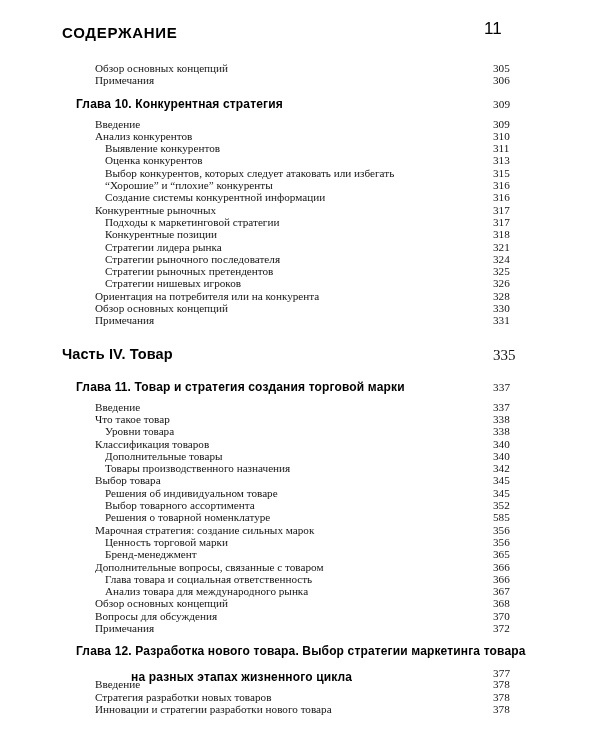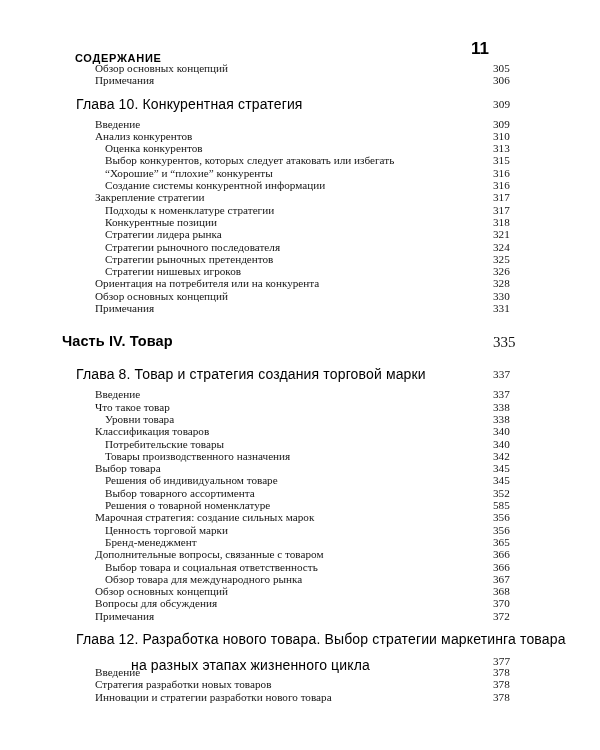--- a/index.html
+++ b/index.html
@@ -25,38 +25,36 @@
   
   .running-head {
     position: absolute;
     left: 62px;
     top: 24px;
     width: 470px;
     height: 20px;
   }
   .running-head-title {
     position: absolute;
-    left: 13px;
+    left: 0;
     top: 0;
     font-family: "Liberation Sans", "DejaVu Sans", sans-serif;
     font-weight: bold;
-    font-size: 11px;
+    font-size: 15px;
     letter-spacing: 0.7px;
     color: #000000;
-    margin-top: 28px;
   }
   .running-head-folio {
     position: absolute;
-    left: 409px;
+    left: 422px;
     top: -5px;
     font-family: "Liberation Sans", "DejaVu Sans", sans-serif;
-    font-weight: bold;
+    font-weight: normal;
     font-size: 17px;
     color: #000000;
-    margin-top: 20px;
   }
 
   
   .toc {
     position: absolute;
     left: 0;
     top: 62px;
     width: 600px;
   }
 
@@ -89,22 +87,22 @@
   .entry.lvl1 .label { left: 95px; }
   .entry.lvl2 .label { left: 105px; }
 
   
   .chapter {
     height: 14px;
   }
   .chapter .label,
   .chapter .folio {
     font-family: "Liberation Sans", "DejaVu Sans", sans-serif;
-    font-weight: normal;
-    font-size: 14px;
+    font-weight: bold;
+    font-size: 12px;
     line-height: 14px;
     letter-spacing: 0.15px;
     color: #000000;
   }
   .chapter .label { left: 76px; }
   .chapter .folio {
     font-family: "Liberation Serif", "DejaVu Serif", serif;
     font-weight: normal;
     font-size: 11.2px;
     color: #151515;
@@ -170,41 +168,45 @@
       <div class="gap-sm"></div>
       <div class="row entry lvl1">
         <span class="label">Введение</span>
         <span class="folio">309</span>
       </div>
       <div class="row entry lvl1">
         <span class="label">Анализ конкурентов</span>
         <span class="folio">310</span>
       </div>
       <div class="row entry lvl2">
+        <span class="label">Выявление конкурентов</span>
+        <span class="folio">311</span>
+      </div>
+      <div class="row entry lvl2">
         <span class="label">Оценка конкурентов</span>
         <span class="folio">313</span>
       </div>
       <div class="row entry lvl2">
         <span class="label">Выбор конкурентов, которых следует атаковать или избегать</span>
         <span class="folio">315</span>
       </div>
       <div class="row entry lvl2">
         <span class="label">“Хорошие” и “плохие” конкуренты</span>
         <span class="folio">316</span>
       </div>
       <div class="row entry lvl2">
         <span class="label">Создание системы конкурентной информации</span>
         <span class="folio">316</span>
       </div>
       <div class="row entry lvl1">
-        <span class="label">Закрепление стратегии</span>
+        <span class="label">Конкурентные рыночных</span>
         <span class="folio">317</span>
       </div>
       <div class="row entry lvl2">
-        <span class="label">Подходы к номенклатуре стратегии</span>
+        <span class="label">Подходы к маркетинговой стратегии</span>
         <span class="folio">317</span>
       </div>
       <div class="row entry lvl2">
         <span class="label">Конкурентные позиции</span>
         <span class="folio">318</span>
       </div>
       <div class="row entry lvl2">
         <span class="label">Стратегии лидера рынка</span>
         <span class="folio">321</span>
       </div>
@@ -233,42 +235,42 @@
         <span class="folio">331</span>
       </div>
       <div class="gap-xl"></div>
       <div class="row part">
         <span class="label">Часть IV. Товар</span>
         <span class="folio">335</span>
       </div>
       <div class="gap-sm"></div>
       <div class="gap-md"></div>
       <div class="row chapter">
-        <span class="label">Глава 8. Товар и стратегия создания торговой марки</span>
+        <span class="label">Глава 11. Товар и стратегия создания торговой марки</span>
         <span class="folio">337</span>
       </div>
       <div class="gap-sm"></div>
       <div class="row entry lvl1">
         <span class="label">Введение</span>
         <span class="folio">337</span>
       </div>
       <div class="row entry lvl1">
         <span class="label">Что такое товар</span>
         <span class="folio">338</span>
       </div>
       <div class="row entry lvl2">
         <span class="label">Уровни товара</span>
         <span class="folio">338</span>
       </div>
       <div class="row entry lvl1">
         <span class="label">Классификация товаров</span>
         <span class="folio">340</span>
       </div>
       <div class="row entry lvl2">
-        <span class="label">Потребительские товары</span>
+        <span class="label">Дополнительные товары</span>
         <span class="folio">340</span>
       </div>
       <div class="row entry lvl2">
         <span class="label">Товары производственного назначения</span>
         <span class="folio">342</span>
       </div>
       <div class="row entry lvl1">
         <span class="label">Выбор товара</span>
         <span class="folio">345</span>
       </div>
@@ -294,25 +296,25 @@
       </div>
       <div class="row entry lvl2">
         <span class="label">Бренд-менеджмент</span>
         <span class="folio">365</span>
       </div>
       <div class="row entry lvl1">
         <span class="label">Дополнительные вопросы, связанные с товаром</span>
         <span class="folio">366</span>
       </div>
       <div class="row entry lvl2">
-        <span class="label">Выбор товара и социальная ответственность</span>
+        <span class="label">Глава товара и социальная ответственность</span>
         <span class="folio">366</span>
       </div>
       <div class="row entry lvl2">
-        <span class="label">Обзор товара для международного рынка</span>
+        <span class="label">Анализ товара для международного рынка</span>
         <span class="folio">367</span>
       </div>
       <div class="row entry lvl1">
         <span class="label">Обзор основных концепций</span>
         <span class="folio">368</span>
       </div>
       <div class="row entry lvl1">
         <span class="label">Вопросы для обсуждения</span>
         <span class="folio">370</span>
       </div>

